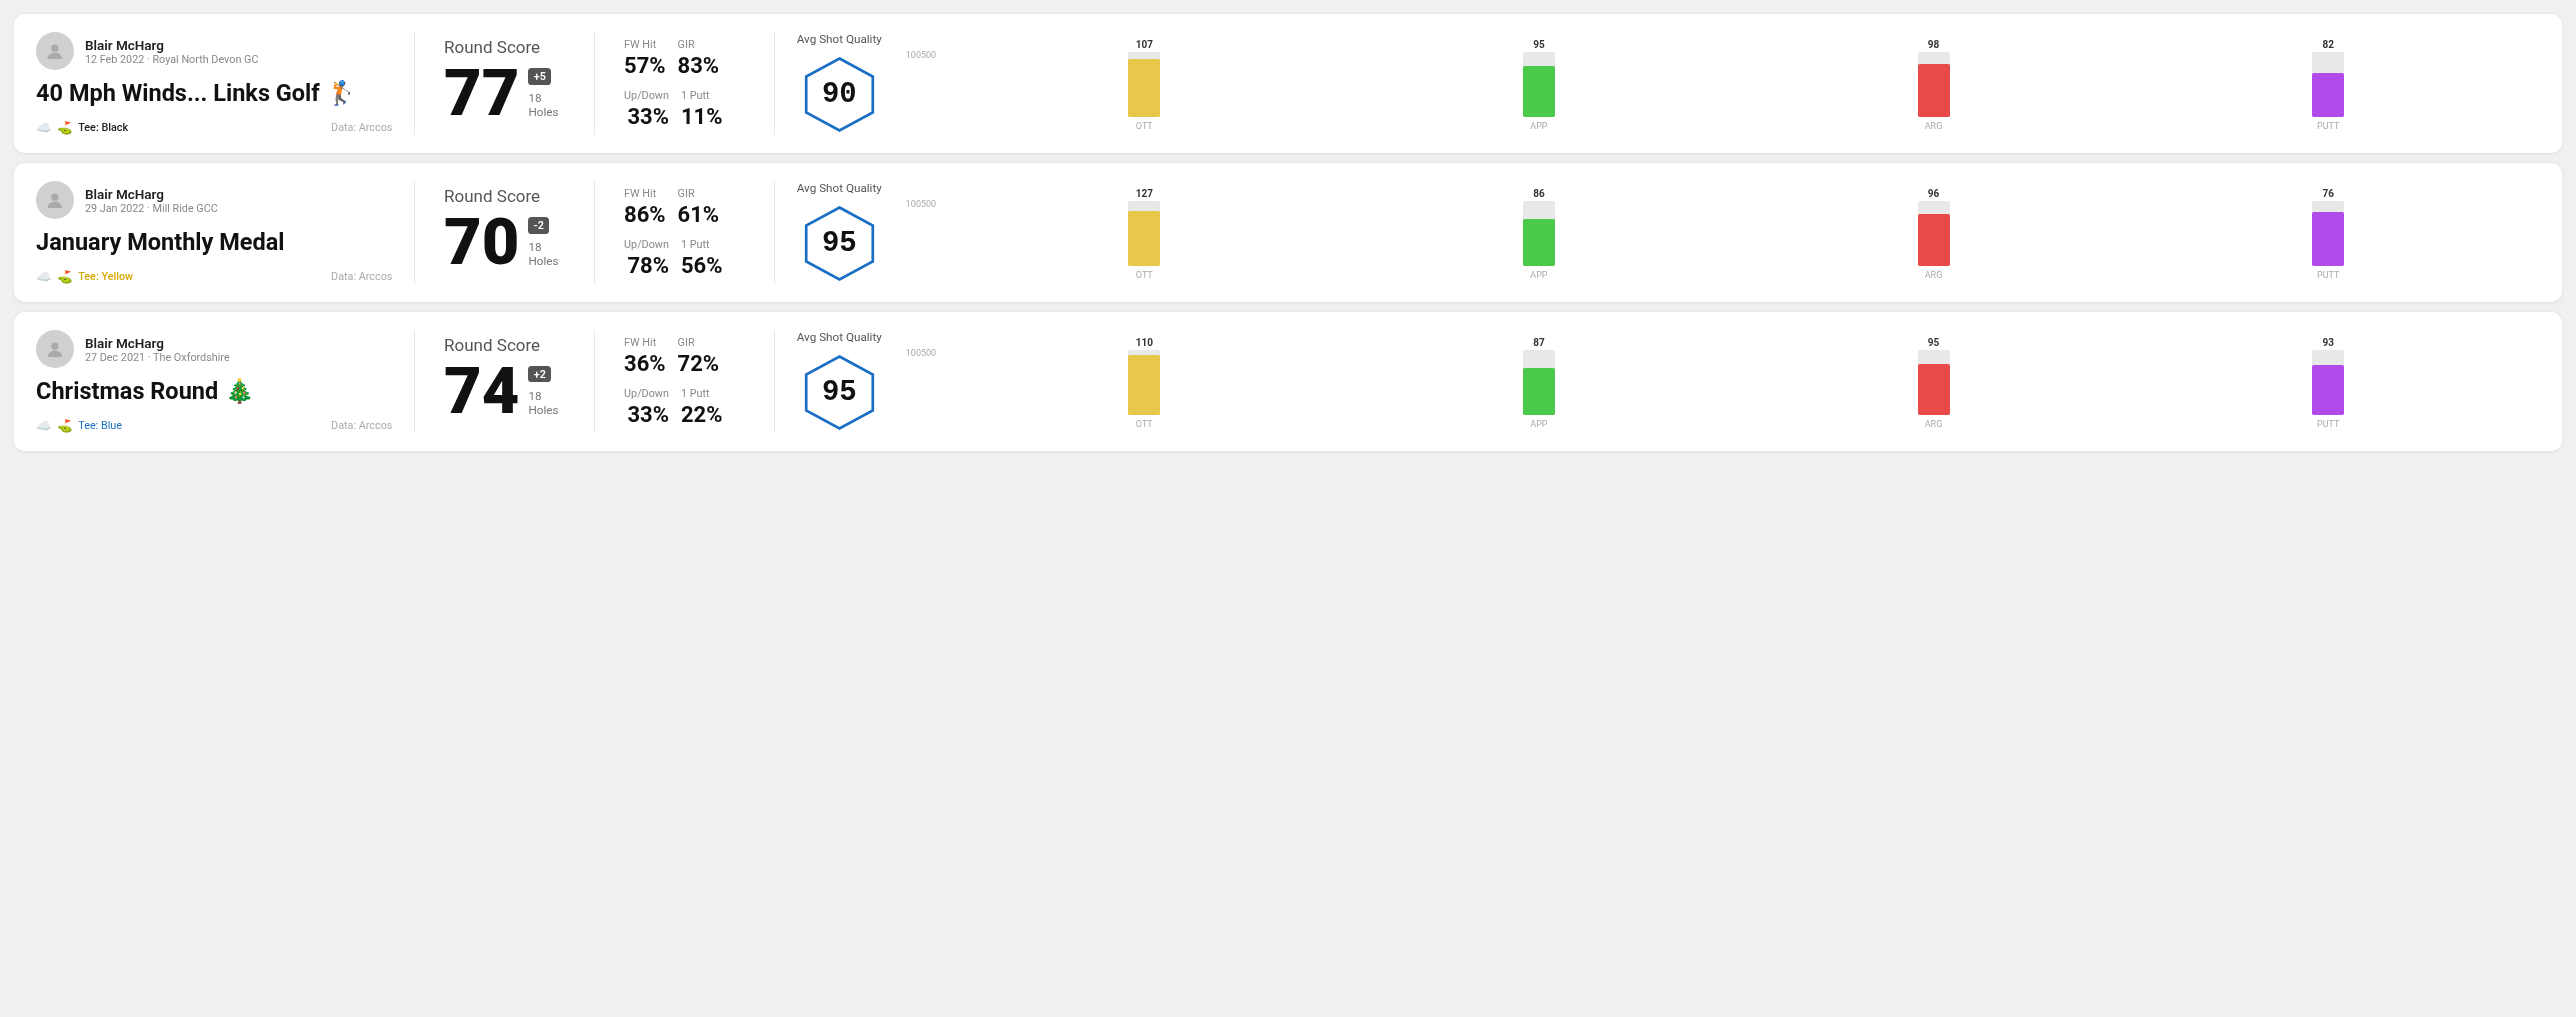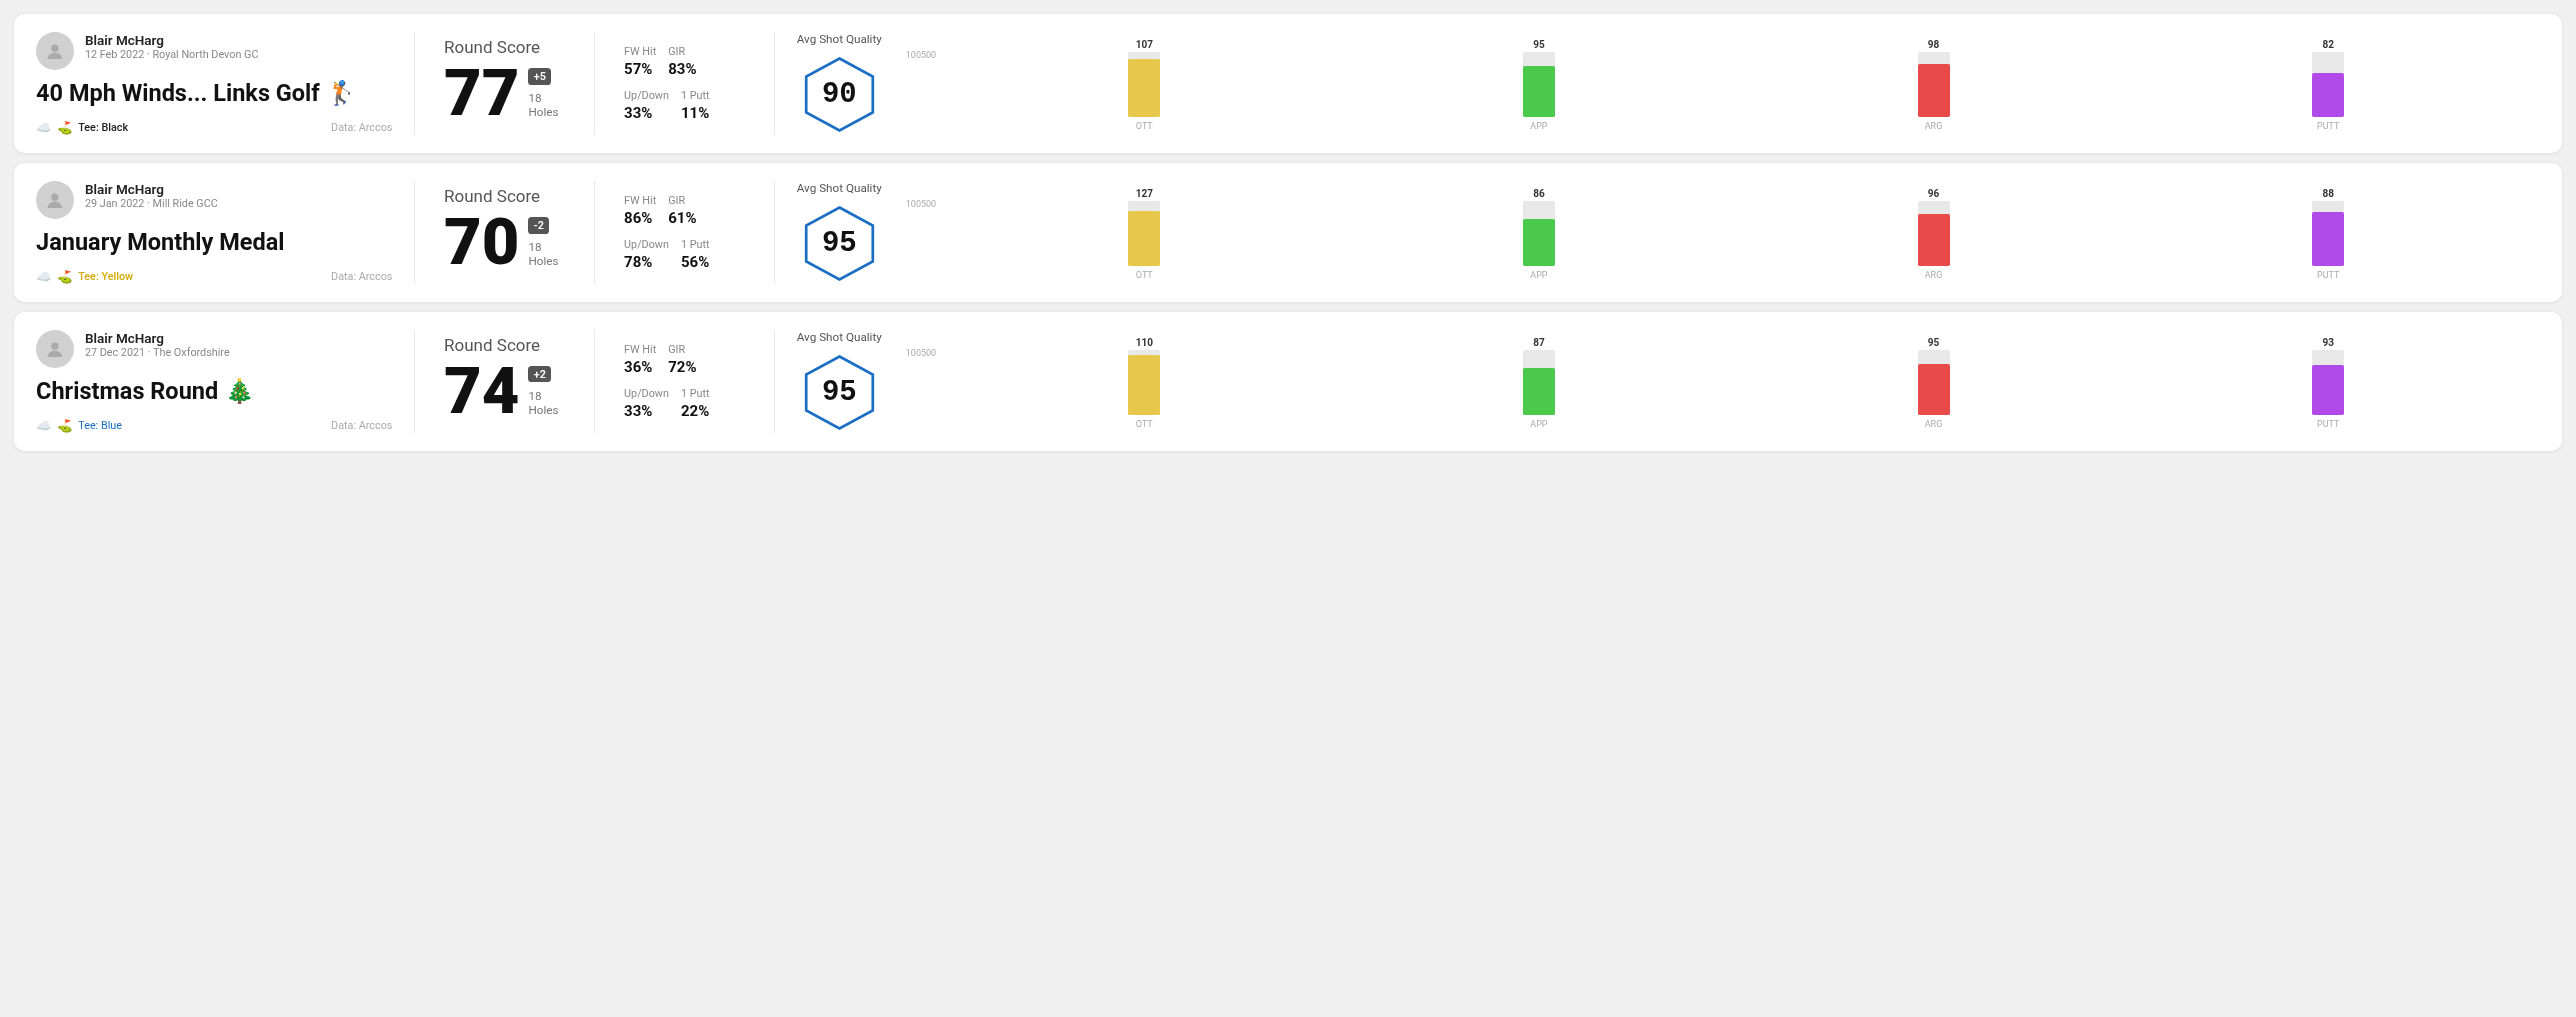--- a/index.html
+++ b/index.html
@@ -27,20 +27,21 @@
       flex: 0 0 379px;
       display: flex;
       flex-direction: column;
       justify-content: space-between;
       border-right: 0.9px solid #e8e8e8;
       padding-right: 21.7px;
     }
 
     .user-info {
       display: flex;
+      align-items: center;
       gap: 10.8px;
       margin-bottom: 9px;
     }
 
     .avatar {
       width: 38px;
       height: 38px;
       border-radius: 50%;
       background: #d0d0d0;
       display: flex;
@@ -146,23 +147,24 @@
       gap: 12px;
     }
 
     .stat-item .stat-label {
       font-size: 10.8px;
       color: #888;
       margin-bottom: 1.8px;
     }
 
     .stat-item .stat-value {
-      font-size: 15px;
+      font-size: 22px;
       font-weight: 700;
       color: #111;
+      text-align: right;
     }
 
     
     .card-quality {
       flex: 1;
       padding: 0 21.7px;
       display: flex;
       align-items: flex-start;
       gap: 24px;
     }
@@ -504,21 +506,21 @@
 
       <div class="bar-group">
         <div class="bar-value">96</div>
         <div class="bar-wrapper">
           <div class="bar-fill" style="height:52px; background:#e84a4a;"></div>
         </div>
         <div class="bar-label">ARG</div>
       </div>
 
       <div class="bar-group">
-        <div class="bar-value">88</div>
+        <div class="bar-value">76</div>
         <div class="bar-wrapper">
           <div class="bar-fill" style="height:54px; background:#b04ae8;"></div>
         </div>
         <div class="bar-label">PUTT</div>
       </div>
 
       </div>
     </div>
 
       </div>

